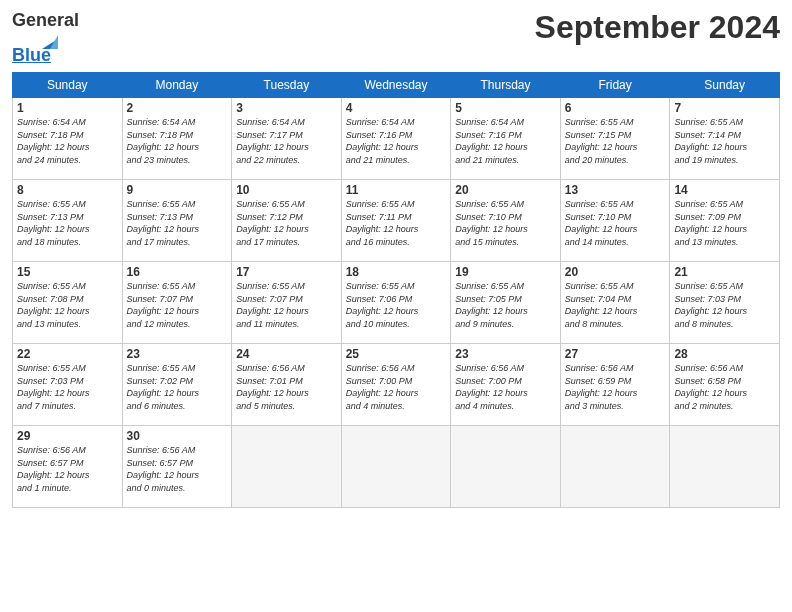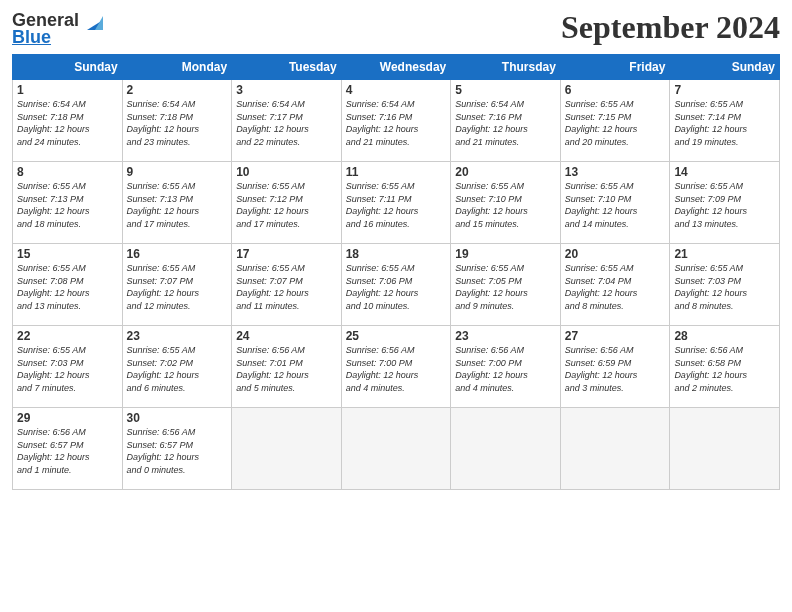--- a/index.html
+++ b/index.html
@@ -21,20 +21,21 @@
       margin-bottom: 6px;
     }
     .logo {
       display: flex;
       flex-direction: column;
       align-items: flex-start;
     }
     .logo-text {
       display: flex;
       align-items: center;
+      flex-direction: column;
     }
     .logo-general {
       font-size: 18px;
       font-weight: bold;
       color: #333;
     }
     .logo-blue {
       font-size: 18px;
       font-weight: bold;
       color: #1a6fc4;
@@ -45,38 +46,37 @@
       margin-left: 2px;
     }
     .title-section {
       text-align: right;
     }
     .month-title {
       font-size: 32px;
       font-weight: bold;
       color: #333;
       line-height: 1.1;
-      font-family: Liberation Serif, serif;
     }
     .location {
       font-size: 14px;
       color: #555;
     }
     .calendar {
       width: 100%;
       border-collapse: collapse;
       table-layout: fixed;
     }
     .calendar th {
       background-color: #1a6fc4;
       color: #fff;
       font-size: 12px;
-      font-weight: bold;
+      font-weight: normal;
       padding: 5px 4px;
-      text-align: right;
+      text-align: center;
       border: 1px solid #1a6fc4;
     }
     .calendar td {
       vertical-align: top;
       border: 1px solid #ccc;
       padding: 3px 4px;
       font-size: 9.5px;
       color: #333;
       height: 82px;
       background: #fff;

